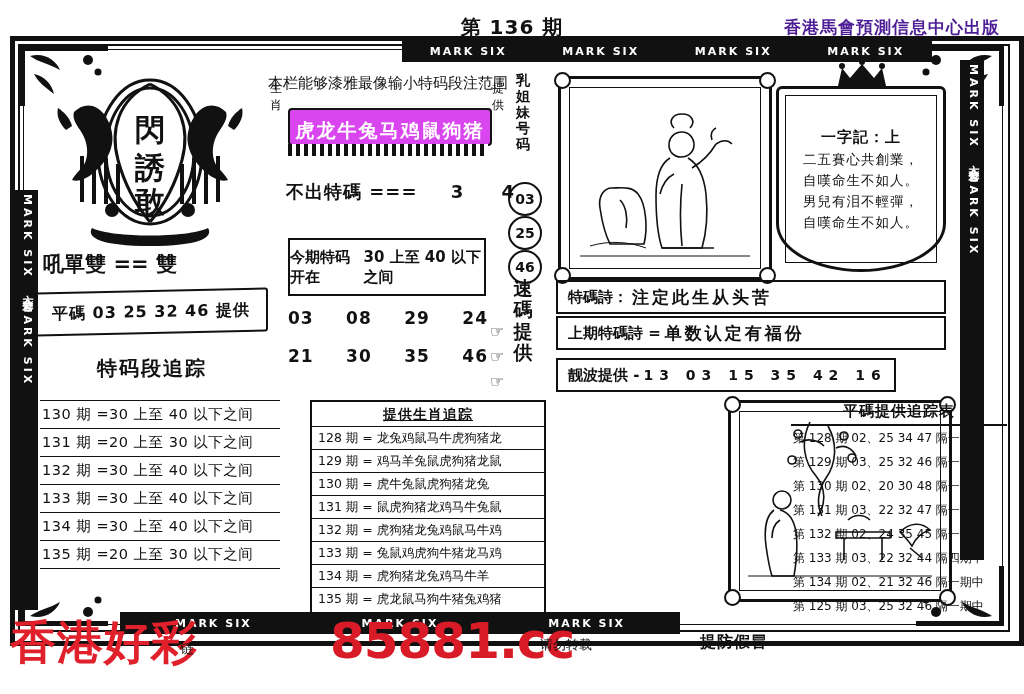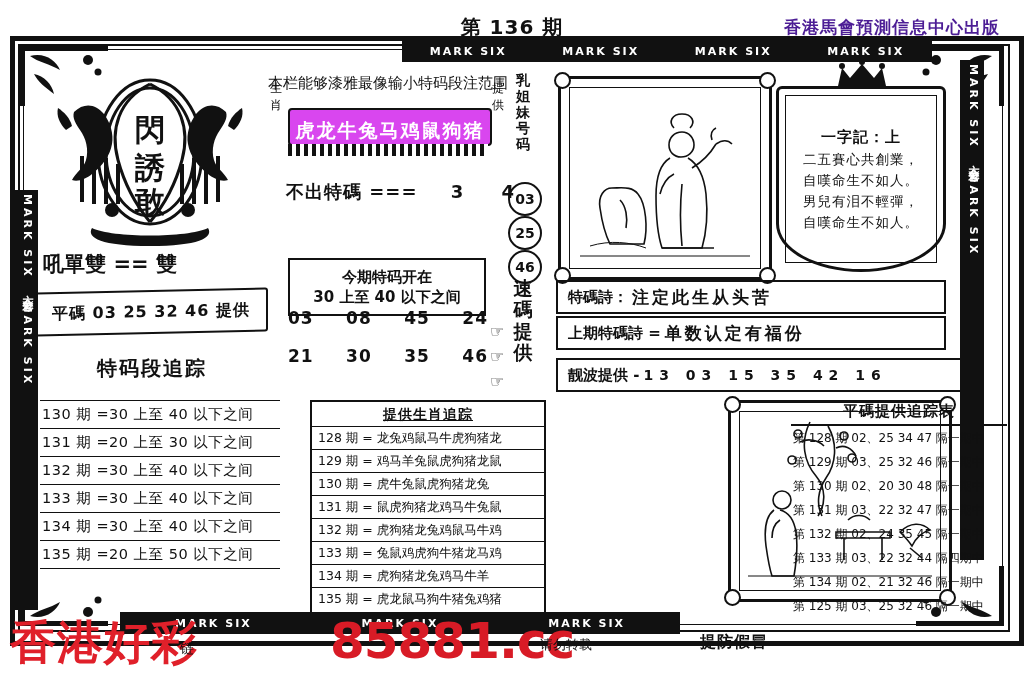--- a/index.html
+++ b/index.html
@@ -73,21 +73,21 @@
   .zodiac-band span{font-size:19px;font-weight:bold;letter-spacing:2px;color:#fff;}
   .zodiac-deco{position:absolute;left:288px;top:144px;width:200px;height:12px;
     background:repeating-linear-gradient(90deg,#111 0 4px,#fff 4px 8px);}
   .c2-shengxiao{position:absolute;left:270px;top:80px;font-size:12px;color:#111;}
   .c2-tigong{position:absolute;left:492px;top:80px;font-size:12px;color:#111;}
   .no-tema{position:absolute;left:286px;top:180px;font-size:18px;font-weight:bold;color:#111;
     letter-spacing:1px;}
   .no-tema .nums{margin-left:26px;letter-spacing:16px;text-align:center;}
 
   .open-box{position:absolute;left:288px;top:238px;width:194px;height:54px;border:2px solid #111;
-    display:flex;flex-direction:column;align-items:center;justify-content:center;line-height:1.35;margin-top:20px;}
+    display:flex;flex-direction:row;align-items:center;justify-content:center;line-height:1.35;}
   .open-box div{font-size:15px;color:#111;font-weight:bold;}
 
   .numgrid{position:absolute;left:288px;top:308px;width:200px;}
   .numgrid .ngrow{display:flex;justify-content:space-between;font-size:17px;font-weight:bold;
     color:#111;margin-bottom:18px;letter-spacing:1px;}
 
   
   .hands{position:absolute;left:490px;top:320px;width:34px;}
   .hands .hand{font-size:16px;color:#111;line-height:1.55;}
   .vtext-lian{position:absolute;left:512px;top:278px;width:22px;font-size:19px;font-weight:bold;
@@ -120,21 +120,21 @@
     display:flex;flex-direction:column;align-items:center;justify-content:center;}
   .shield-inner .sl{font-size:13.5px;color:#111;line-height:1.55;letter-spacing:1px;}
   .shield-inner .sl.first{font-size:15px;font-weight:bold;}
   .crown{position:absolute;left:836px;top:62px;width:52px;height:26px;}
 
   
   .pbar{position:absolute;left:556px;border:2px solid #111;height:34px;display:flex;align-items:center;
     padding-left:10px;box-sizing:border-box;}
   #pbar1{top:280px;width:390px;}
   #pbar2{top:316px;width:390px;}
-  #pbar3{top:358px;width:428px;}
+  #pbar3{top:358px;width:340px;}
   .pbar .lbl{font-size:15px;color:#111;font-weight:bold;white-space:nowrap;}
   .pbar .val{font-size:17px;color:#111;font-weight:bold;letter-spacing:3px;margin-left:4px;white-space:nowrap;}
   #pbar3 .val{font-size:14px;letter-spacing:6px;}
 
   
   .ptrack{position:absolute;left:744px;top:402px;width:216px;margin-left:47px;}
   .ptrack-title{text-align:center;font-size:15px;font-weight:bold;color:#111;letter-spacing:1px;
     border-bottom:2px solid #111;padding-bottom:3px;}
   .ptrack-row{font-size:12px;color:#111;padding:3.5px 0 3.5px 2px;white-space:nowrap;}
 
@@ -269,21 +269,21 @@
   </div>
 
   <div class="tema-track">特码段追踪</div>
 
   <div class="range-list">
     <div class="rrow">130 期 =30 上至 40 以下之间</div>
     <div class="rrow">131 期 =20 上至 30 以下之间</div>
     <div class="rrow">132 期 =30 上至 40 以下之间</div>
     <div class="rrow">133 期 =30 上至 40 以下之间</div>
     <div class="rrow">134 期 =30 上至 40 以下之间</div>
-    <div class="rrow">135 期 =20 上至 50 以下之间</div>
+    <div class="rrow">135 期 =20 上至 30 以下之间</div>
   </div>
 
   <div class="c2-note">本栏能够漆雅最像输小特码段注范围</div>
   <div class="c2-shengxiao">生<br>肖</div>
   <div class="c2-tigong">提<br>供</div>
   <div class="zodiac-band">
     <span>虎龙牛兔马鸡鼠狗猪</span>
   </div>
   <div class="zodiac-deco"></div>
 
@@ -294,21 +294,21 @@
 
   <div class="open-box">
     <div>今期特码开在</div>
     <div>30 上至 40 以下之间</div>
   </div>
 
   <div class="numgrid">
     <div class="ngrow">
       <span>03</span>
       <span>08</span>
-      <span>45</span>
+      <span>29</span>
       <span>24</span>
     </div>
     <div class="ngrow">
       <span>21</span>
       <span>30</span>
       <span>35</span>
       <span>46</span>
     </div>
   </div>
 

